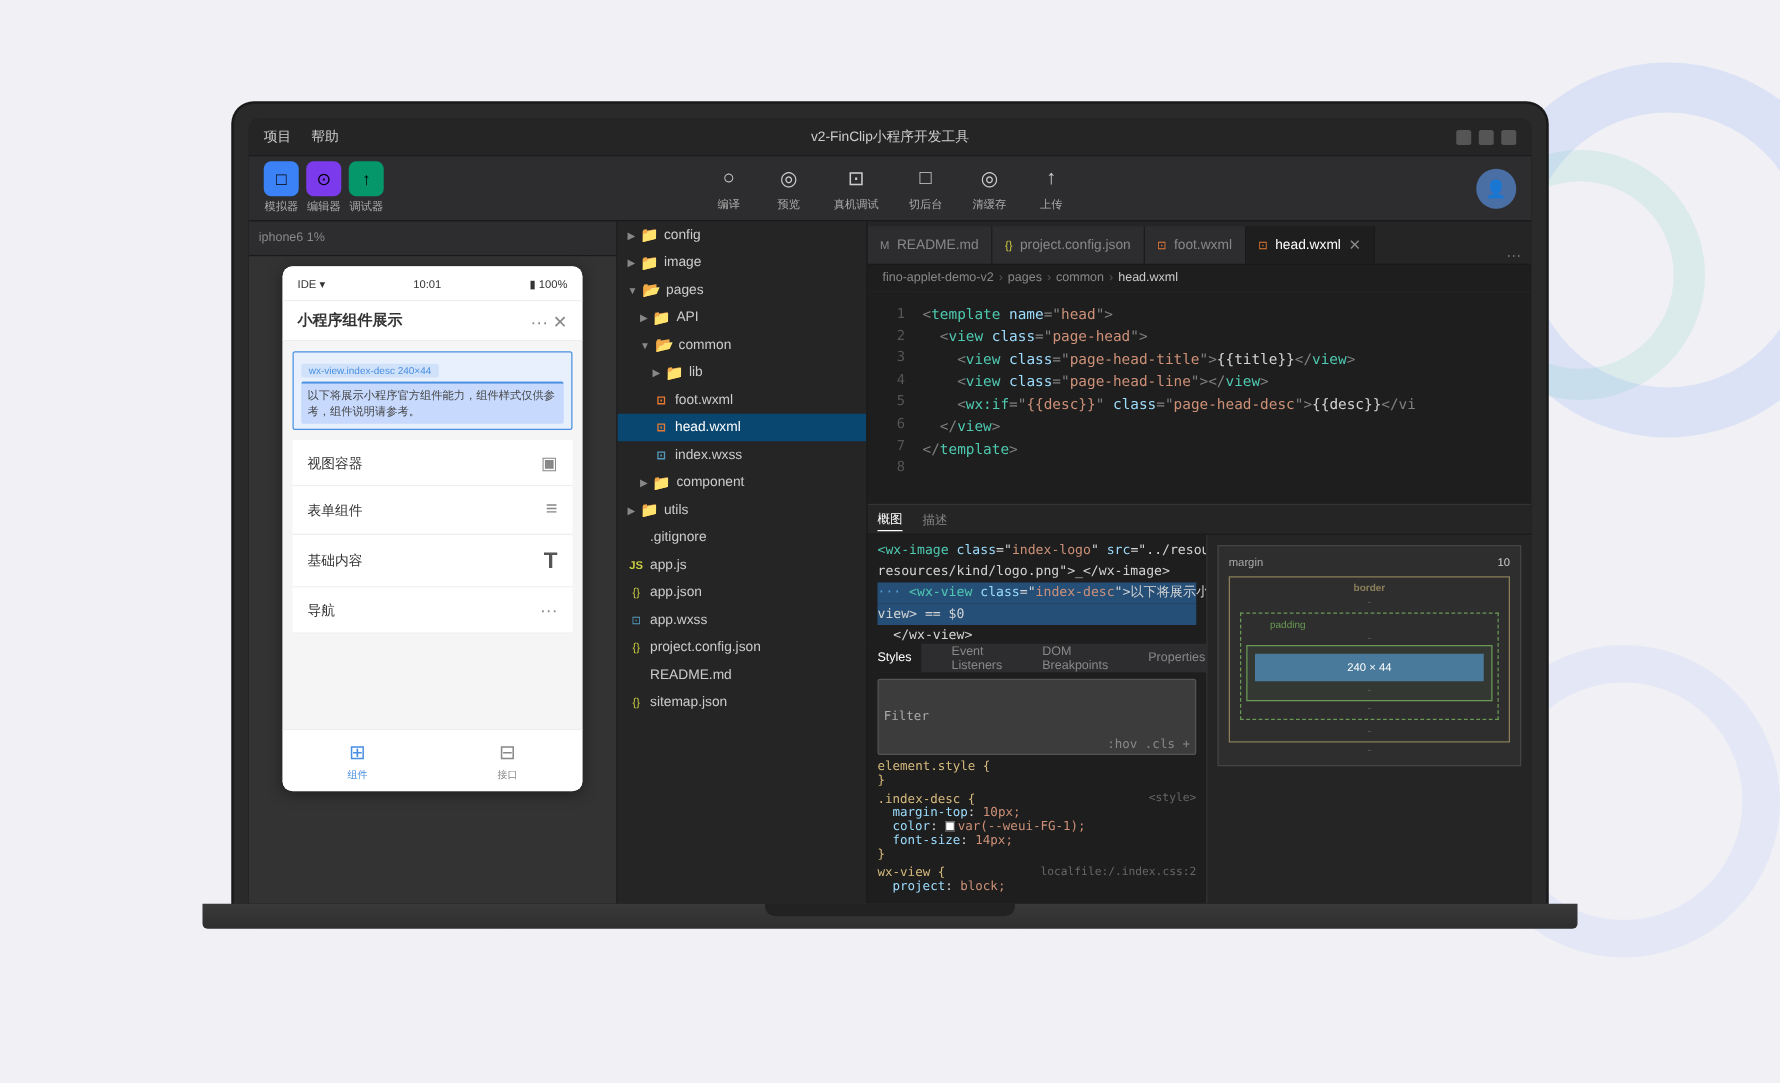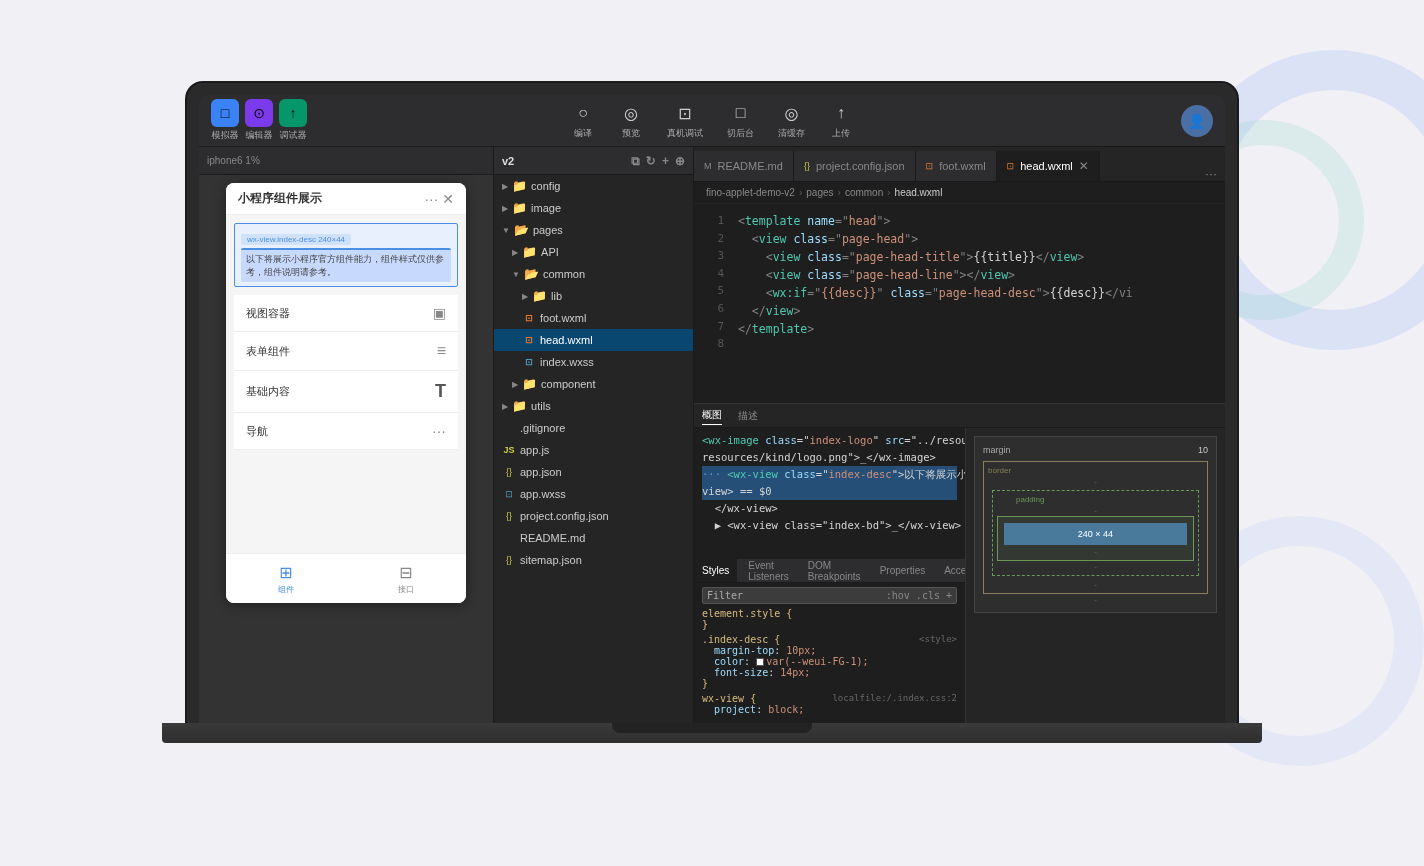--- a/index.html
+++ b/index.html
@@ -565,21 +565,21 @@
       text-align: center;
       font-size: 9px;
       color: #fff;
       margin: 2px;
     }
     .styles-tabs {
       height: 24px;
       background: #2d2d30;
       display: flex;
       align-items: center;
-      gap: 3px;
+      gap: 16px;
       font-size: 10px;
       border-bottom: 1px solid #1a1a1a;
     }
     .styles-tab {
       padding: 0 8px;
       height: 100%;
       display: flex;
       align-items: center;
       color: #888;
       cursor: pointer;
@@ -638,20 +638,32 @@
 <body>
 
 <div class="bg-circle-1"></div>
 <div class="bg-circle-2"></div>
 <div class="bg-circle-3"></div>
 
 <div class="laptop">
   <div class="laptop-screen-border">
     <div class="laptop-screen">
 
+      <div class="ide-titlebar">
+        <div class="ide-titlebar-menu">
+          <span>项目</span>
+          <span>帮助</span>
+        </div>
+        <div class="ide-titlebar-title">v2-FinClip小程序开发工具</div>
+        <div class="ide-titlebar-controls">
+          <div class="win-btn"></div>
+          <div class="win-btn"></div>
+          <div class="win-btn"></div>
+        </div>
+      </div>
 
       <div class="ide-toolbar">
         <div class="toolbar-left">
           <div class="toolbar-btn">
             <div class="toolbar-btn-icon blue">□</div>
             <span class="toolbar-btn-label">模拟器</span>
           </div>
           <div class="toolbar-btn">
             <div class="toolbar-btn-icon purple">⊙</div>
             <span class="toolbar-btn-label">编辑器</span>
@@ -696,20 +708,25 @@
 
       <div class="ide-main">
 
         <div class="preview-pane">
           <div class="preview-toolbar">
             <span>iphone6 1%</span>
           </div>
           <div class="preview-content">
             <div class="phone-frame">
 
+              <div class="phone-statusbar">
+                <span>IDE ▾</span>
+                <span>10:01</span>
+                <span>▮ 100%</span>
+              </div>
 
               <div class="phone-titlebar">
                 <span style="font-size:12px;font-weight:600;color:#333;">小程序组件展示</span>
                 <span style="font-size:14px;color:#888;">··· ✕</span>
               </div>
 
               <div class="phone-content">
                 <div style="padding:8px;">
 
                   <div style="background:#e8f0fe;border:1px solid #4a90e2;border-radius:2px;padding:4px 6px;margin-bottom:8px;position:relative;">
@@ -744,29 +761,20 @@
                 <div class="phone-nav-item">
                   <span class="phone-nav-icon">⊟</span>
                   <span>接口</span>
                 </div>
               </div>
             </div>
           </div>
         </div>
 
         <div class="file-tree">
-          <div class="file-tree-header">
-            <span>v2</span>
-            <div class="tree-icons">
-              <span class="tree-icon-btn">⧉</span>
-              <span class="tree-icon-btn">↻</span>
-              <span class="tree-icon-btn">+</span>
-              <span class="tree-icon-btn">⊕</span>
-            </div>
-          </div>
 
           <div class="tree-item tree-indent-1">
             <span class="chevron">▶</span>
             <span class="folder-icon blue">📁</span>
             <span class="tree-label">config</span>
           </div>
           <div class="tree-item tree-indent-1">
             <span class="chevron">▶</span>
             <span class="folder-icon blue">📁</span>
             <span class="tree-label">image</span>
@@ -938,21 +946,21 @@
                   <div class="styles-tab active">Styles</div>
                   <div class="styles-tab">Event Listeners</div>
                   <div class="styles-tab">DOM Breakpoints</div>
                   <div class="styles-tab">Properties</div>
                   <div class="styles-tab">Accessibility</div>
                 </div>
 
                 <div class="css-panel">
                   <div class="css-filter">
                     <span>Filter</span>
-                    <span style="margin-left:auto;color:#888;">:hov  .cls  +</span>
+                    <span style="margin-left:auto;color:#888;margin-top:44px;">:hov  .cls  +</span>
                   </div>
                   <div class="css-rule">
                     <div><span class="css-selector">element.style {</span></div>
                     <div><span class="css-selector">}</span></div>
                   </div>
                   <div class="css-rule">
                     <div>
                       <span class="css-selector">.index-desc {</span>
                       <span class="css-source">&lt;style&gt;</span>
                     </div>
@@ -971,21 +979,21 @@
                 </div>
               </div>
 
               <div class="dom-inspector">
                 <div class="dom-box-model">
                   <div style="display:flex;justify-content:space-between;align-items:center;margin-bottom:6px;">
                     <span style="font-size:9px;color:#aaa;">margin</span>
                     <span style="font-size:9px;color:#ccc;">10</span>
                   </div>
                   <div class="box-margin">
-                    <div style="font-size:8px;color:#8a7f5a;text-align:left;margin-bottom:2px;">border</div>
+                    <div style="font-size:8px;color:#8a7f5a;text-align:center;margin-bottom:2px;font-weight:bold;">border</div>
                     <div style="text-align:center;font-size:8px;color:#666;margin-bottom:1px;">-</div>
                     <div class="box-border">
                       <div style="font-size:8px;color:#6a9955;text-align:left;margin-bottom:2px;padding-left:19px;">padding</div>
                       <div style="text-align:center;font-size:8px;color:#666;margin-bottom:1px;">-</div>
                       <div class="box-padding">
                         <div class="box-content">240 × 44</div>
                         <div style="text-align:center;font-size:8px;color:#666;margin-top:1px;">-</div>
                       </div>
                       <div style="text-align:center;font-size:8px;color:#666;margin-top:1px;">-</div>
                     </div>

